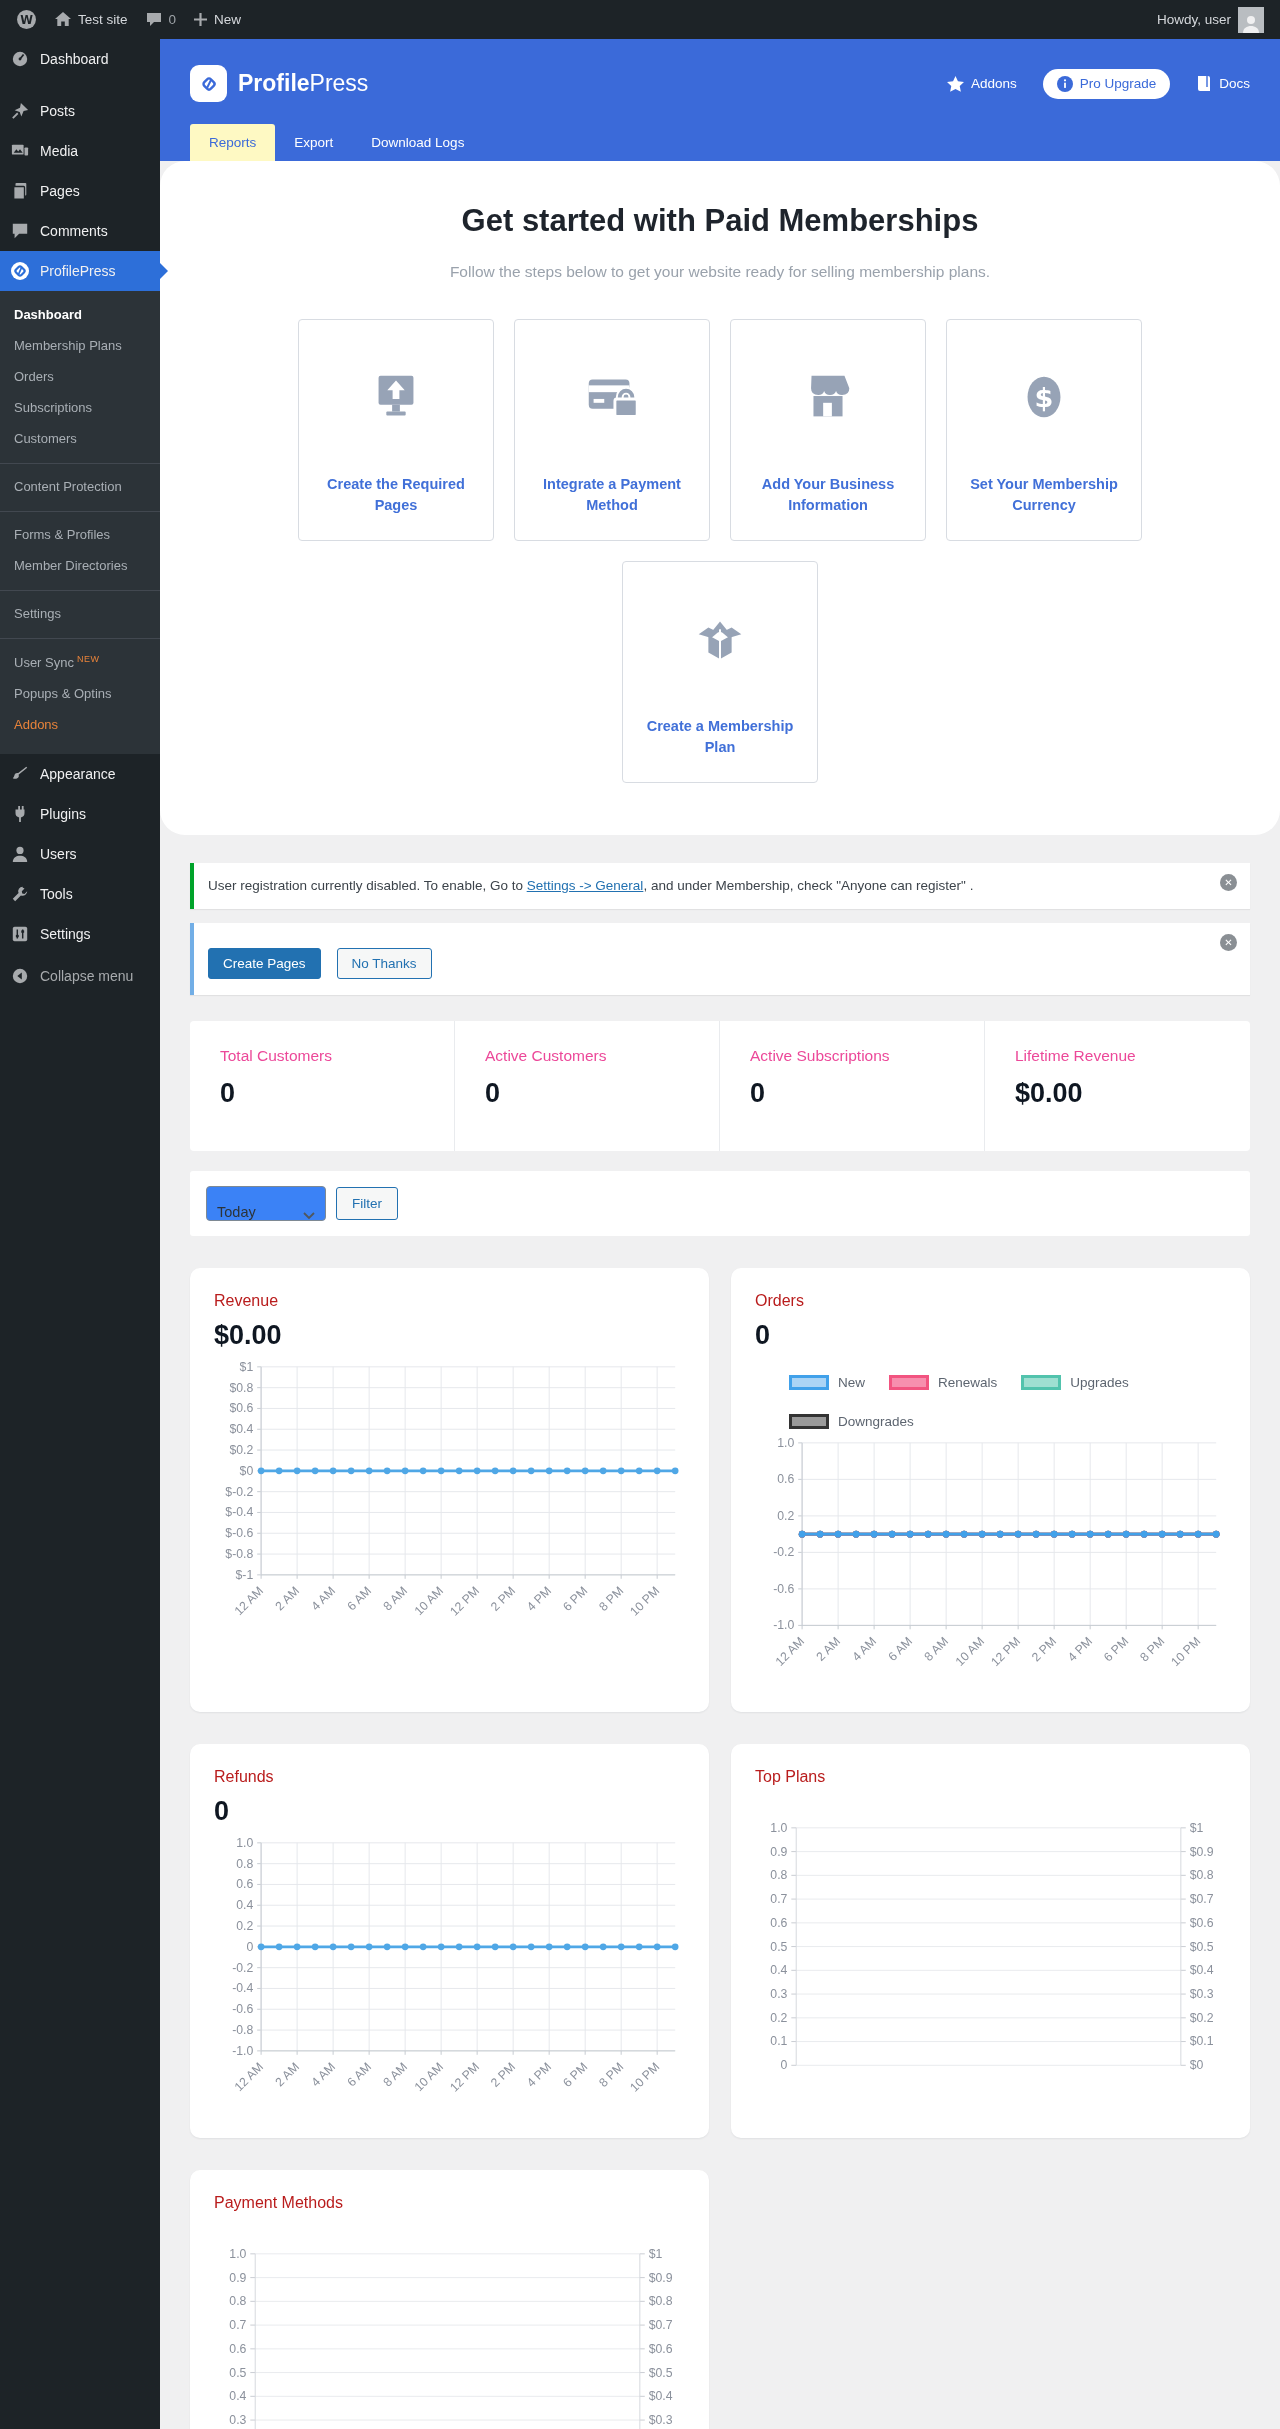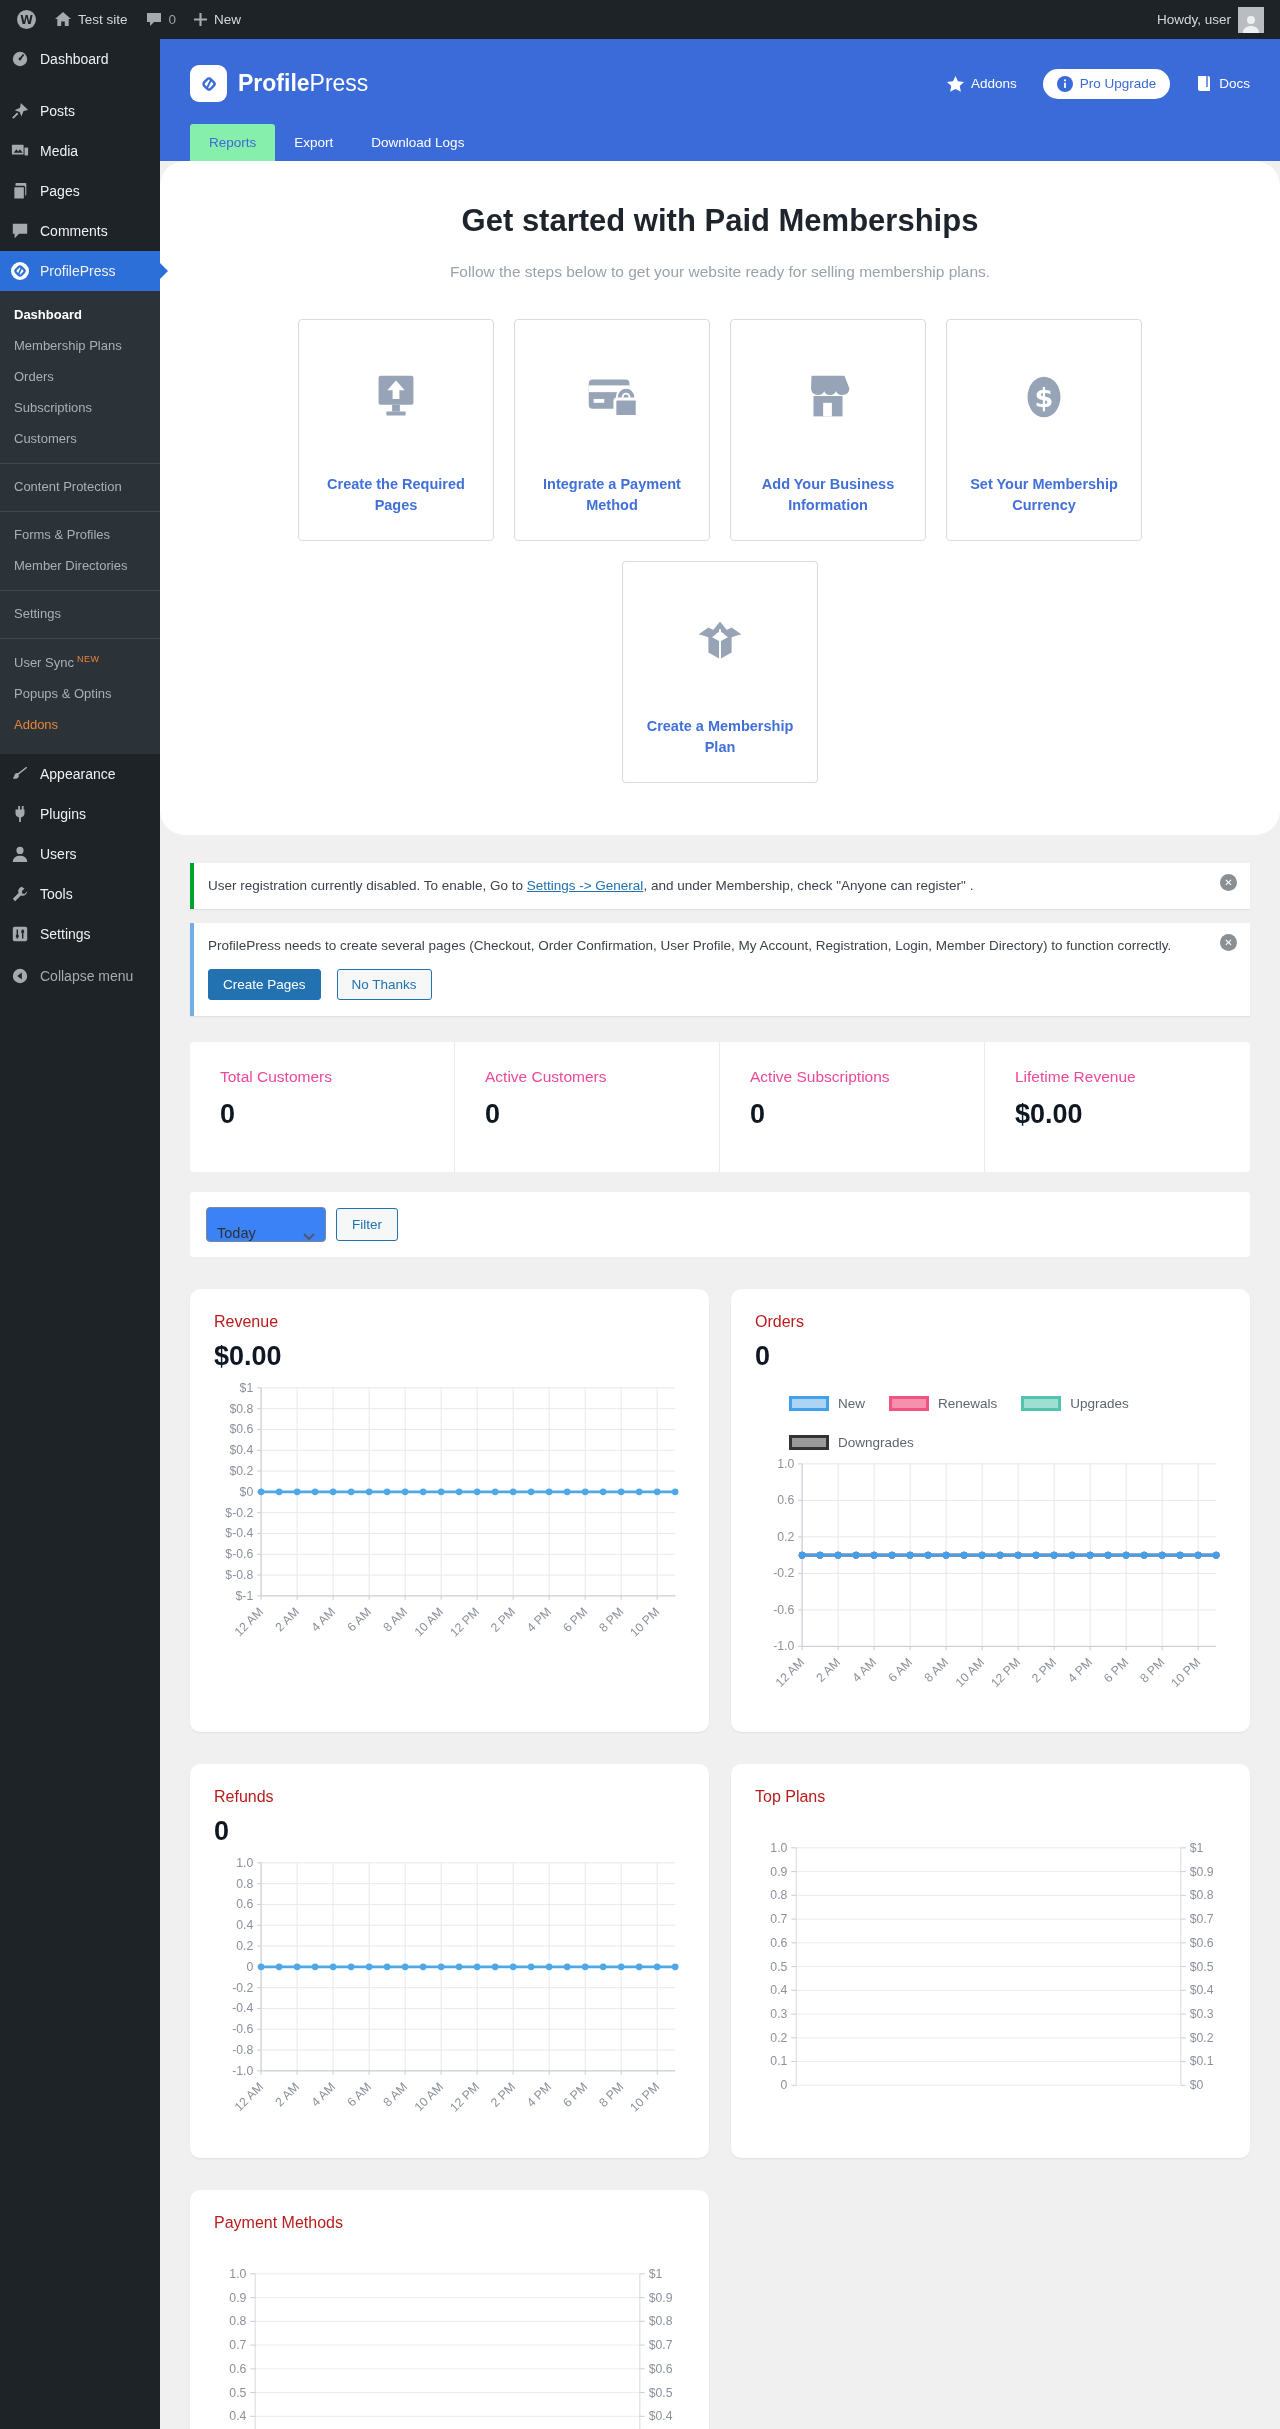--- a/index.html
+++ b/index.html
@@ -39,21 +39,21 @@
   .pp-header { background:#3b6ad9; padding:26px 30px 0; }
   .pp-top { display:flex; align-items:center; justify-content:space-between; }
   .brand { display:flex; align-items:center; gap:11px; color:#fff; font-size:23px; cursor:default; }
   .brand-logo { width:37px; height:37px; background:#fff; border-radius:9px; display:flex; align-items:center; justify-content:center; }
   .brand b { font-weight:bold; }
   .pp-nav { display:flex; align-items:center; gap:26px; color:#fff; font-size:13.5px; }
   .pp-nav-item { display:flex; align-items:center; gap:7px; cursor:pointer; }
   .pill { background:#fff; color:#3b6ad9; border-radius:17px; padding:7px 14px; display:flex; align-items:center; gap:7px; border:none; font-size:13.5px; cursor:pointer; font-family:inherit; }
   .pp-tabs { margin-top:22px; display:flex; }
   .tab { padding:11px 19px; color:#fff; font-size:13.5px; cursor:pointer; }
-  .tab.active { background:#86efac; color:#3b6ad9; border-radius:3px 3px 0 0; }
+  .tab.active { background:#fef9c3; color:#3b6ad9; border-radius:3px 3px 0 0; }
 
   .white-area { background:#fff; padding:42px 0 52px;border-radius:25px; }
   .hero-title { text-align:center; font-size:31px; font-weight:bold; color:#1e242c; }
   .hero-sub { text-align:center; margin-top:24px; font-size:15.5px; color:#9aa2ac; }
   .steps-row { margin-top:38px; display:flex; justify-content:center; gap:20px; }
   .step-card { width:196px; height:222px; background:#fff; border:1px solid #d8dce2; border-radius:4px;
     display:flex; flex-direction:column; align-items:center; cursor:pointer; }
   .step-icon { flex:1; display:flex; align-items:center; justify-content:center; color:#97a3b6; }
   .step-label { color:#4170d8; font-weight:bold; font-size:14.5px; text-align:center; padding:0 16px 24px; line-height:1.45; }
   .single-row { display:flex; justify-content:center; margin-top:20px; }
@@ -375,21 +375,20 @@
     </section>
 
     <section class="gray-area">
 
       <div class="notice">
         <span>User registration currently disabled. To enable, Go to </span><a>Settings -&gt; General</a><span>, and under Membership, check "Anyone can register" .</span>
         <button class="dismiss">✕</button>
       </div>
 
       <div class="notice blue">
-        <span>ProfilePress needs to create several pages (Checkout, Order Confirmation, User Profile, My Account, Registration, Login, Member Directory) to function correctly.</span>
         <button class="dismiss">✕</button>
         <div class="notice-buttons">
           <button class="btn-primary">Create Pages</button>
           <button class="btn-secondary">No Thanks</button>
         </div>
       </div>
 
       <div class="stats">
         <div class="stat">
           <div class="stat-label">Total Customers</div>

